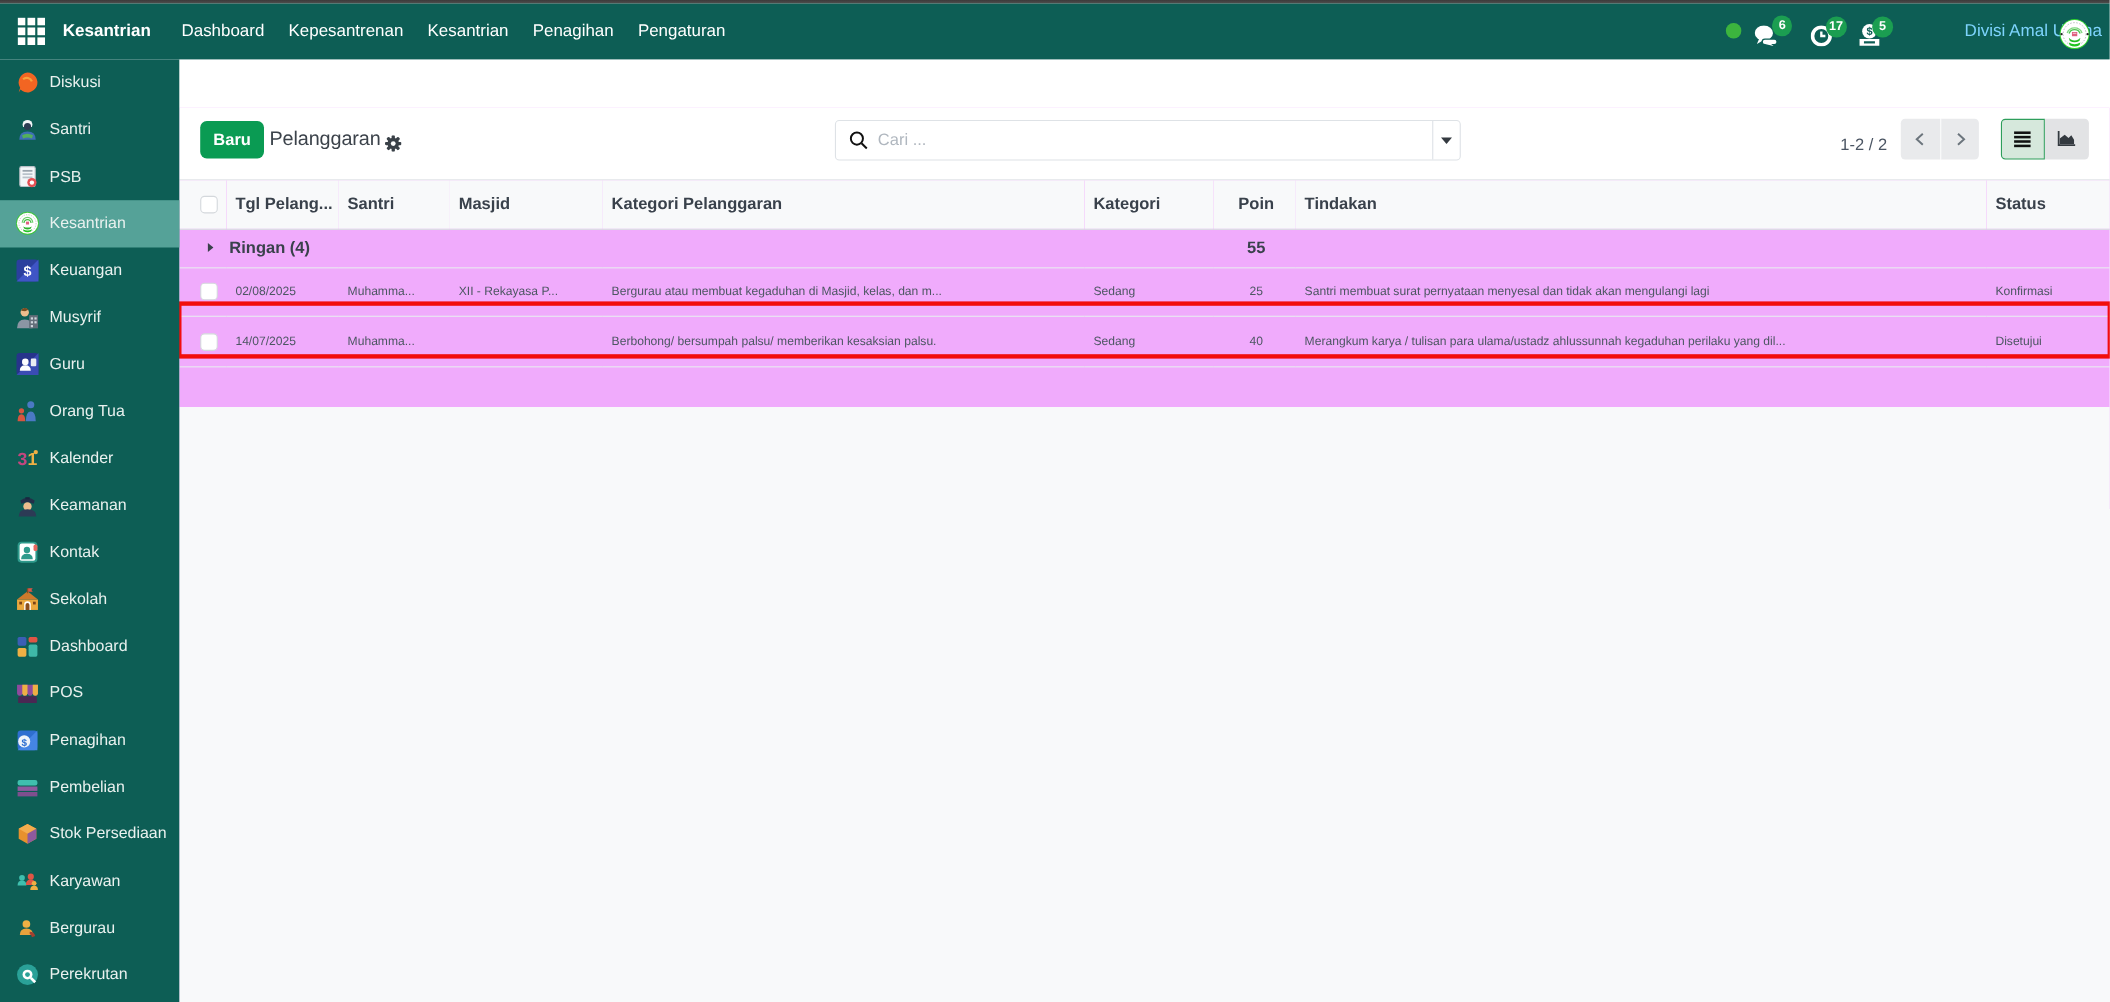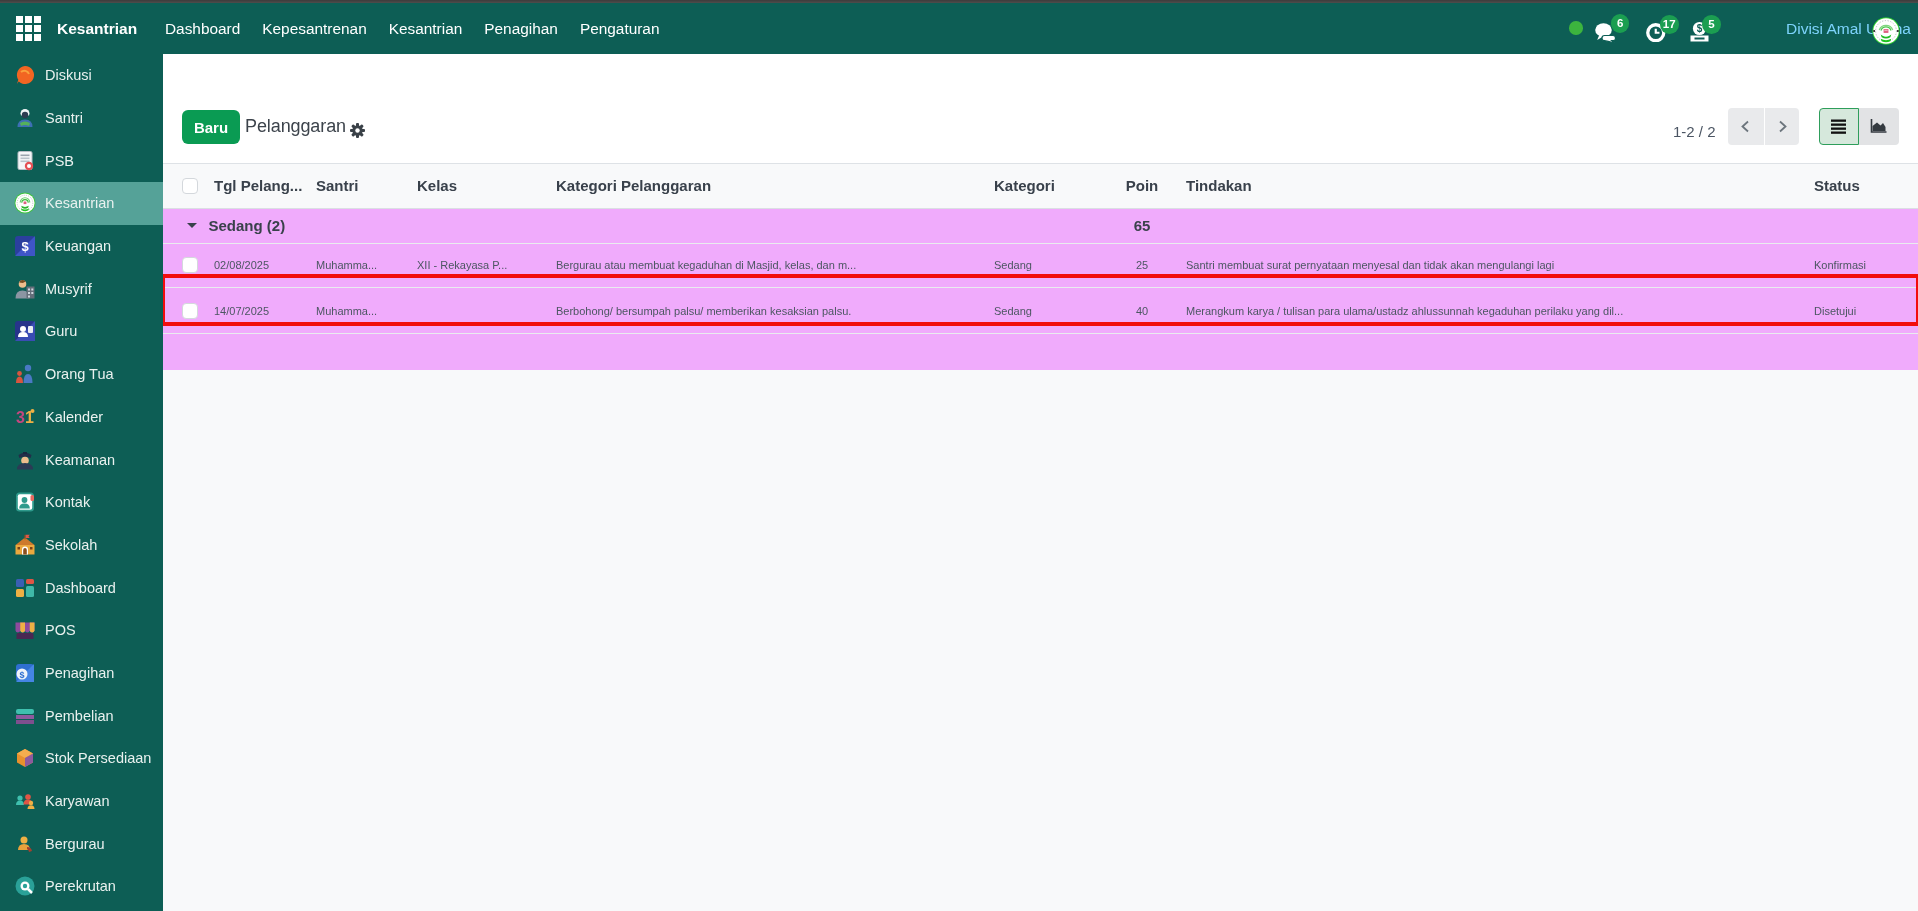--- a/index.html
+++ b/index.html
@@ -332,20 +332,31 @@
     <svg class="gear" viewBox="0 0 15 15">
         <g fill="#3a4148">
           <rect x="6" y="0" width="3" height="15" rx="1"></rect>
           <rect x="6" y="0" width="3" height="15" rx="1" transform="rotate(45 7.5 7.5)"></rect>
           <rect x="6" y="0" width="3" height="15" rx="1" transform="rotate(90 7.5 7.5)"></rect>
           <rect x="6" y="0" width="3" height="15" rx="1" transform="rotate(135 7.5 7.5)"></rect>
           <circle cx="7.5" cy="7.5" r="5.2"></circle>
         </g>
         <circle cx="7.5" cy="7.5" r="2.2" fill="#fff"></circle>
       </svg>
+    <div class="searchbox">
+      <svg class="mag" width="17" height="17" viewBox="0 0 17 17">
+          <circle cx="7" cy="7" r="5.5" fill="none" stroke="#111" stroke-width="1.8"></circle>
+          <line x1="11.2" y1="11.2" x2="16" y2="16" stroke="#111" stroke-width="1.8"></line>
+        </svg>
+      <span class="ph">Cari ...</span>
+      <div class="sep"></div>
+      <div class="caret">
+          <div style="width:0;height:0;border-top:6px solid #343a40;border-left:5px solid transparent;border-right:5px solid transparent;"></div>
+        </div>
+    </div>
     <div class="pager">1-2 / 2</div>
     <div class="pagebtns">
       <div class="pb">
           <svg width="13" height="13" viewBox="0 0 13 13">
             <path d="M9 1.5 L3.5 6.5 L9 11.5" fill="none" stroke="#6c757d" stroke-width="1.8"></path>
           </svg>
         </div>
       <div class="pb">
           <svg width="13" height="13" viewBox="0 0 13 13">
             <path d="M4 1.5 L9.5 6.5 L4 11.5" fill="none" stroke="#6c757d" stroke-width="1.8"></path>
@@ -384,32 +395,32 @@
           <col style="width:628px">
           <col style="width:112px">
         </colgroup>
     <thead>
           <tr>
       <th>
               <div class="cb"></div>
             </th>
       <th>Tgl Pelang...</th>
             <th>Santri</th>
-            <th>Kelas</th>
+            <th>Masjid</th>
             <th>Kategori Pelanggaran</th>
             <th>Kategori</th>
             <th class="num">Poin</th>
             <th>Tindakan</th>
             <th>Status</th>
     </tr>
         </thead>
     <tbody>
       <tr class="grouprow">
-            <td colspan="6" class="gcell" style="padding-left:0"><span class="caret-d"></span><span class="glabel">Sedang (2)</span></td>
-            <td class="num">65</td>
+            <td colspan="6" class="gcell" style="padding-left:0"><span class="caret-r"></span><span class="glabel">Ringan (4)</span></td>
+            <td class="num">55</td>
             <td></td>
             <td></td>
           </tr>
       <tr class="datarow">
             <td>
               <div class="cb"></div>
             </td>
             <td>02/08/2025</td>
             <td>Muhamma...</td>
             <td>XII - Rekayasa P...</td>

